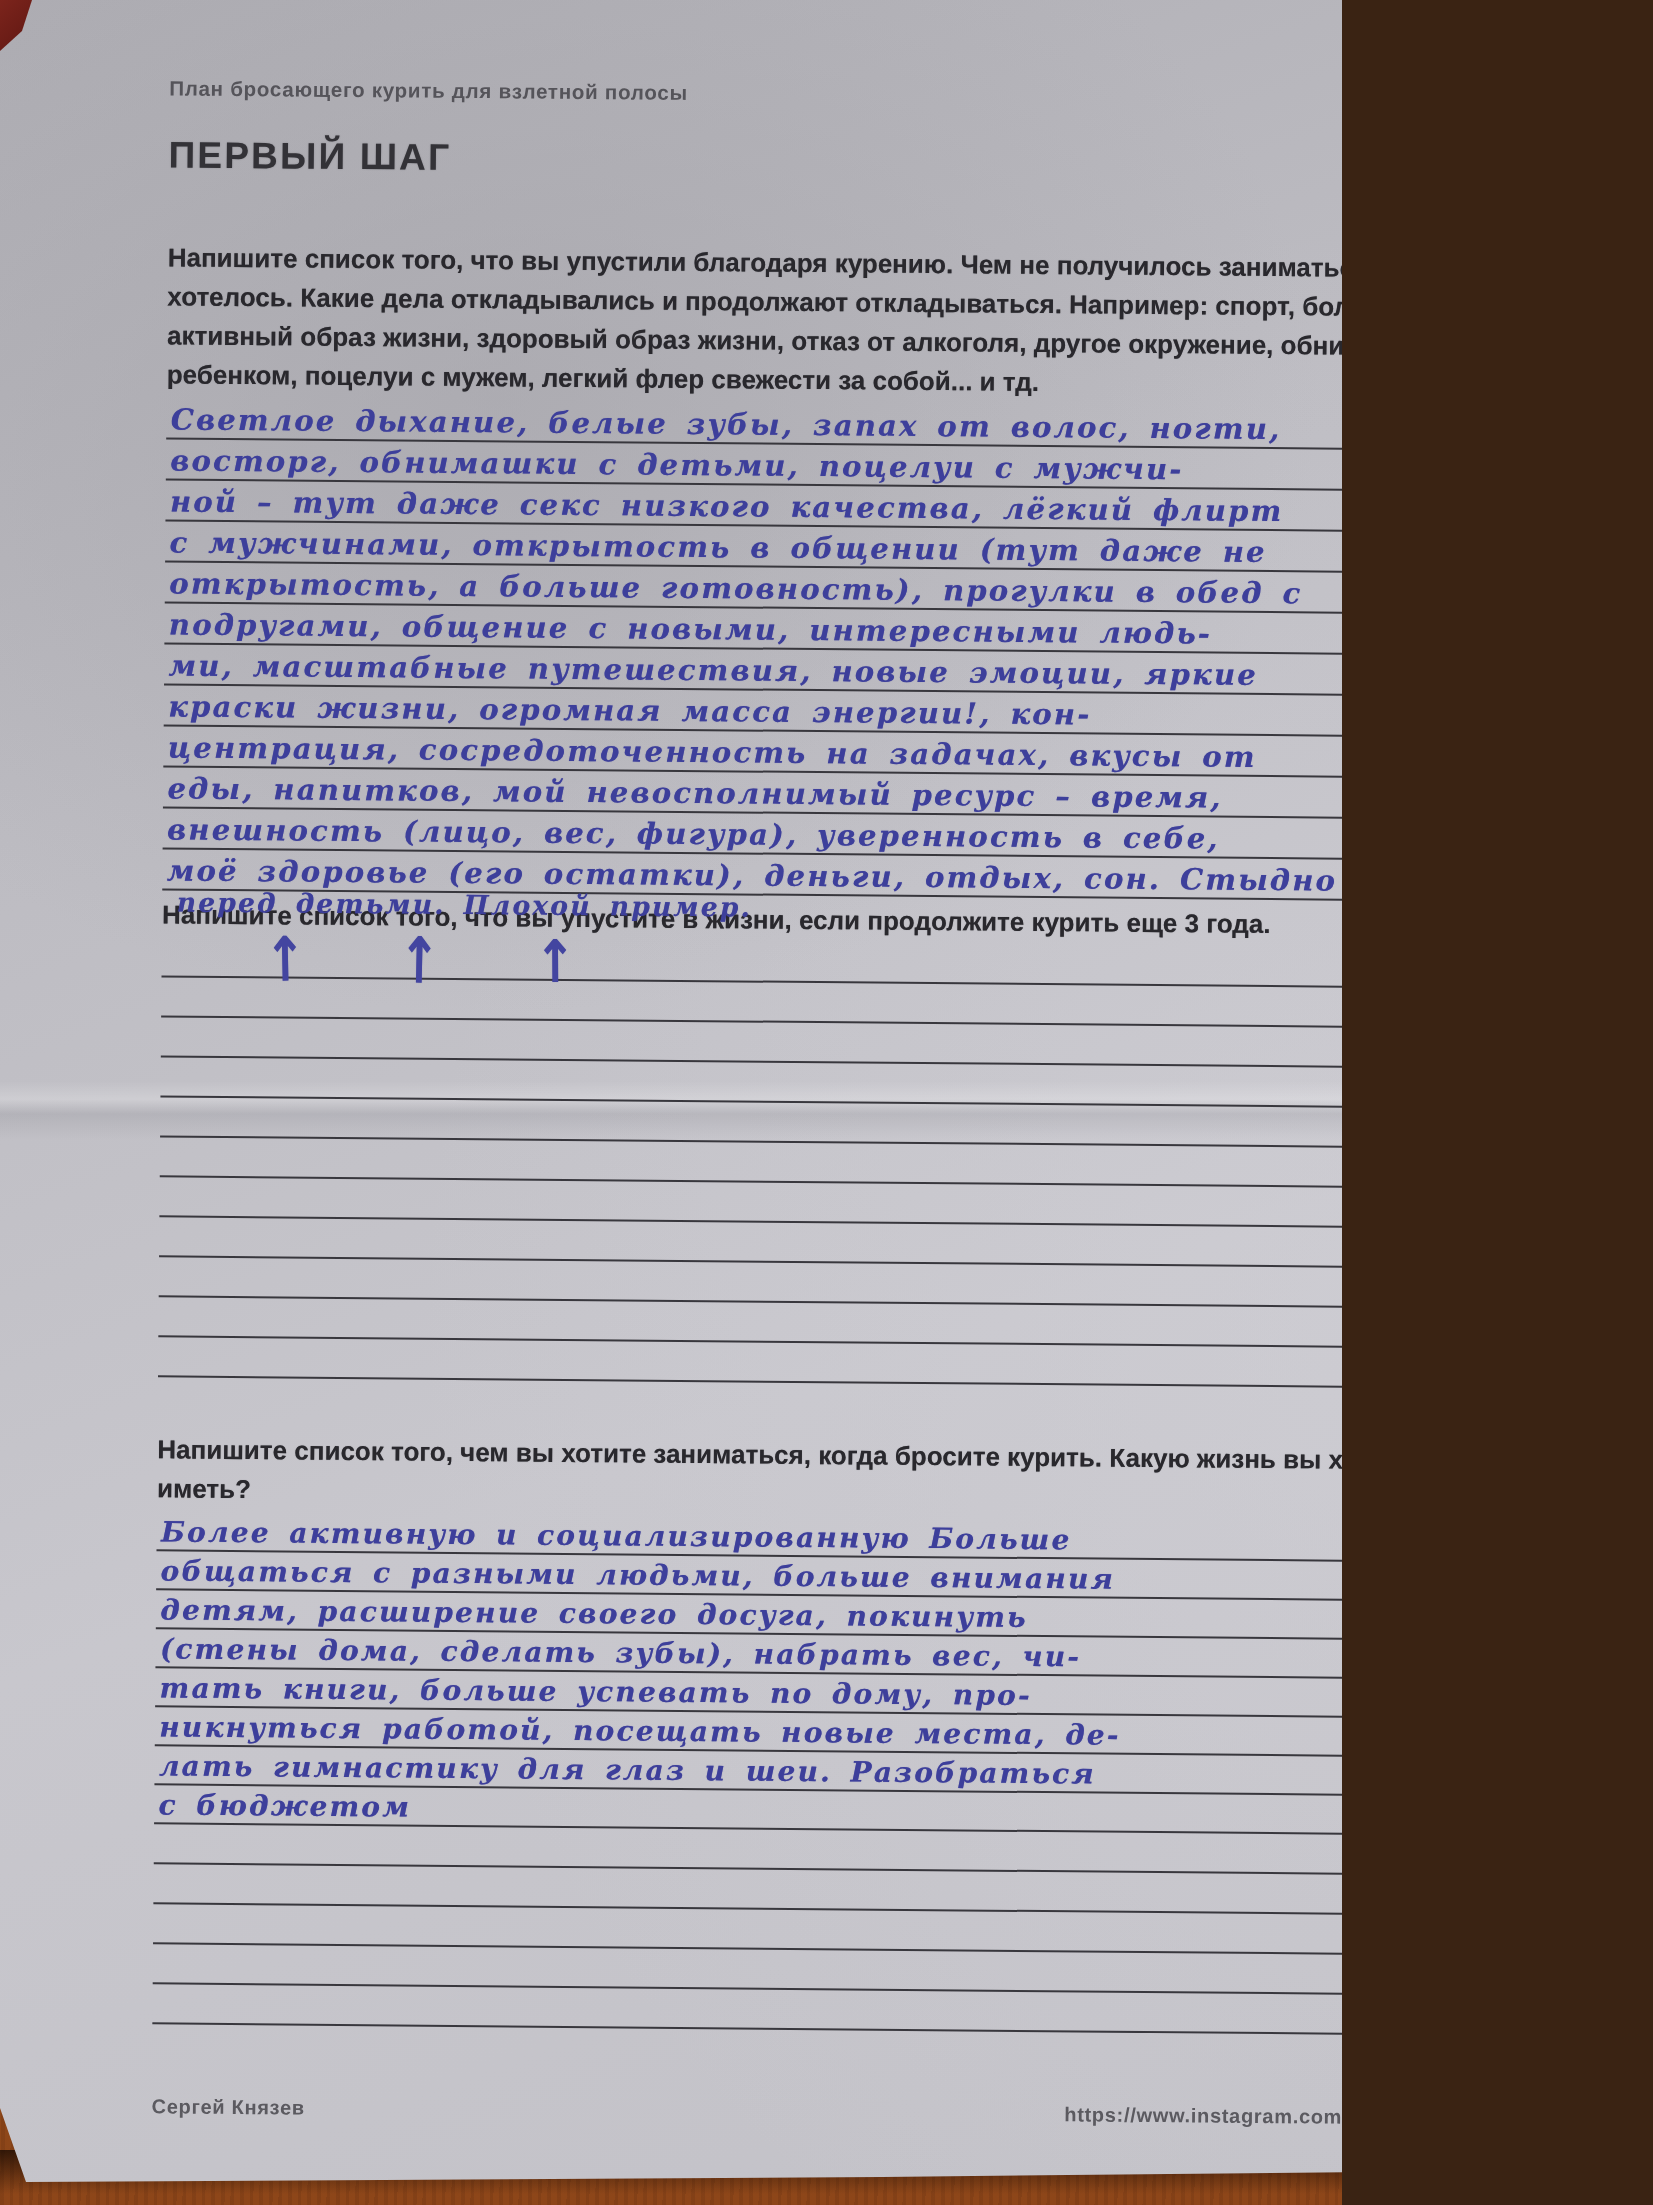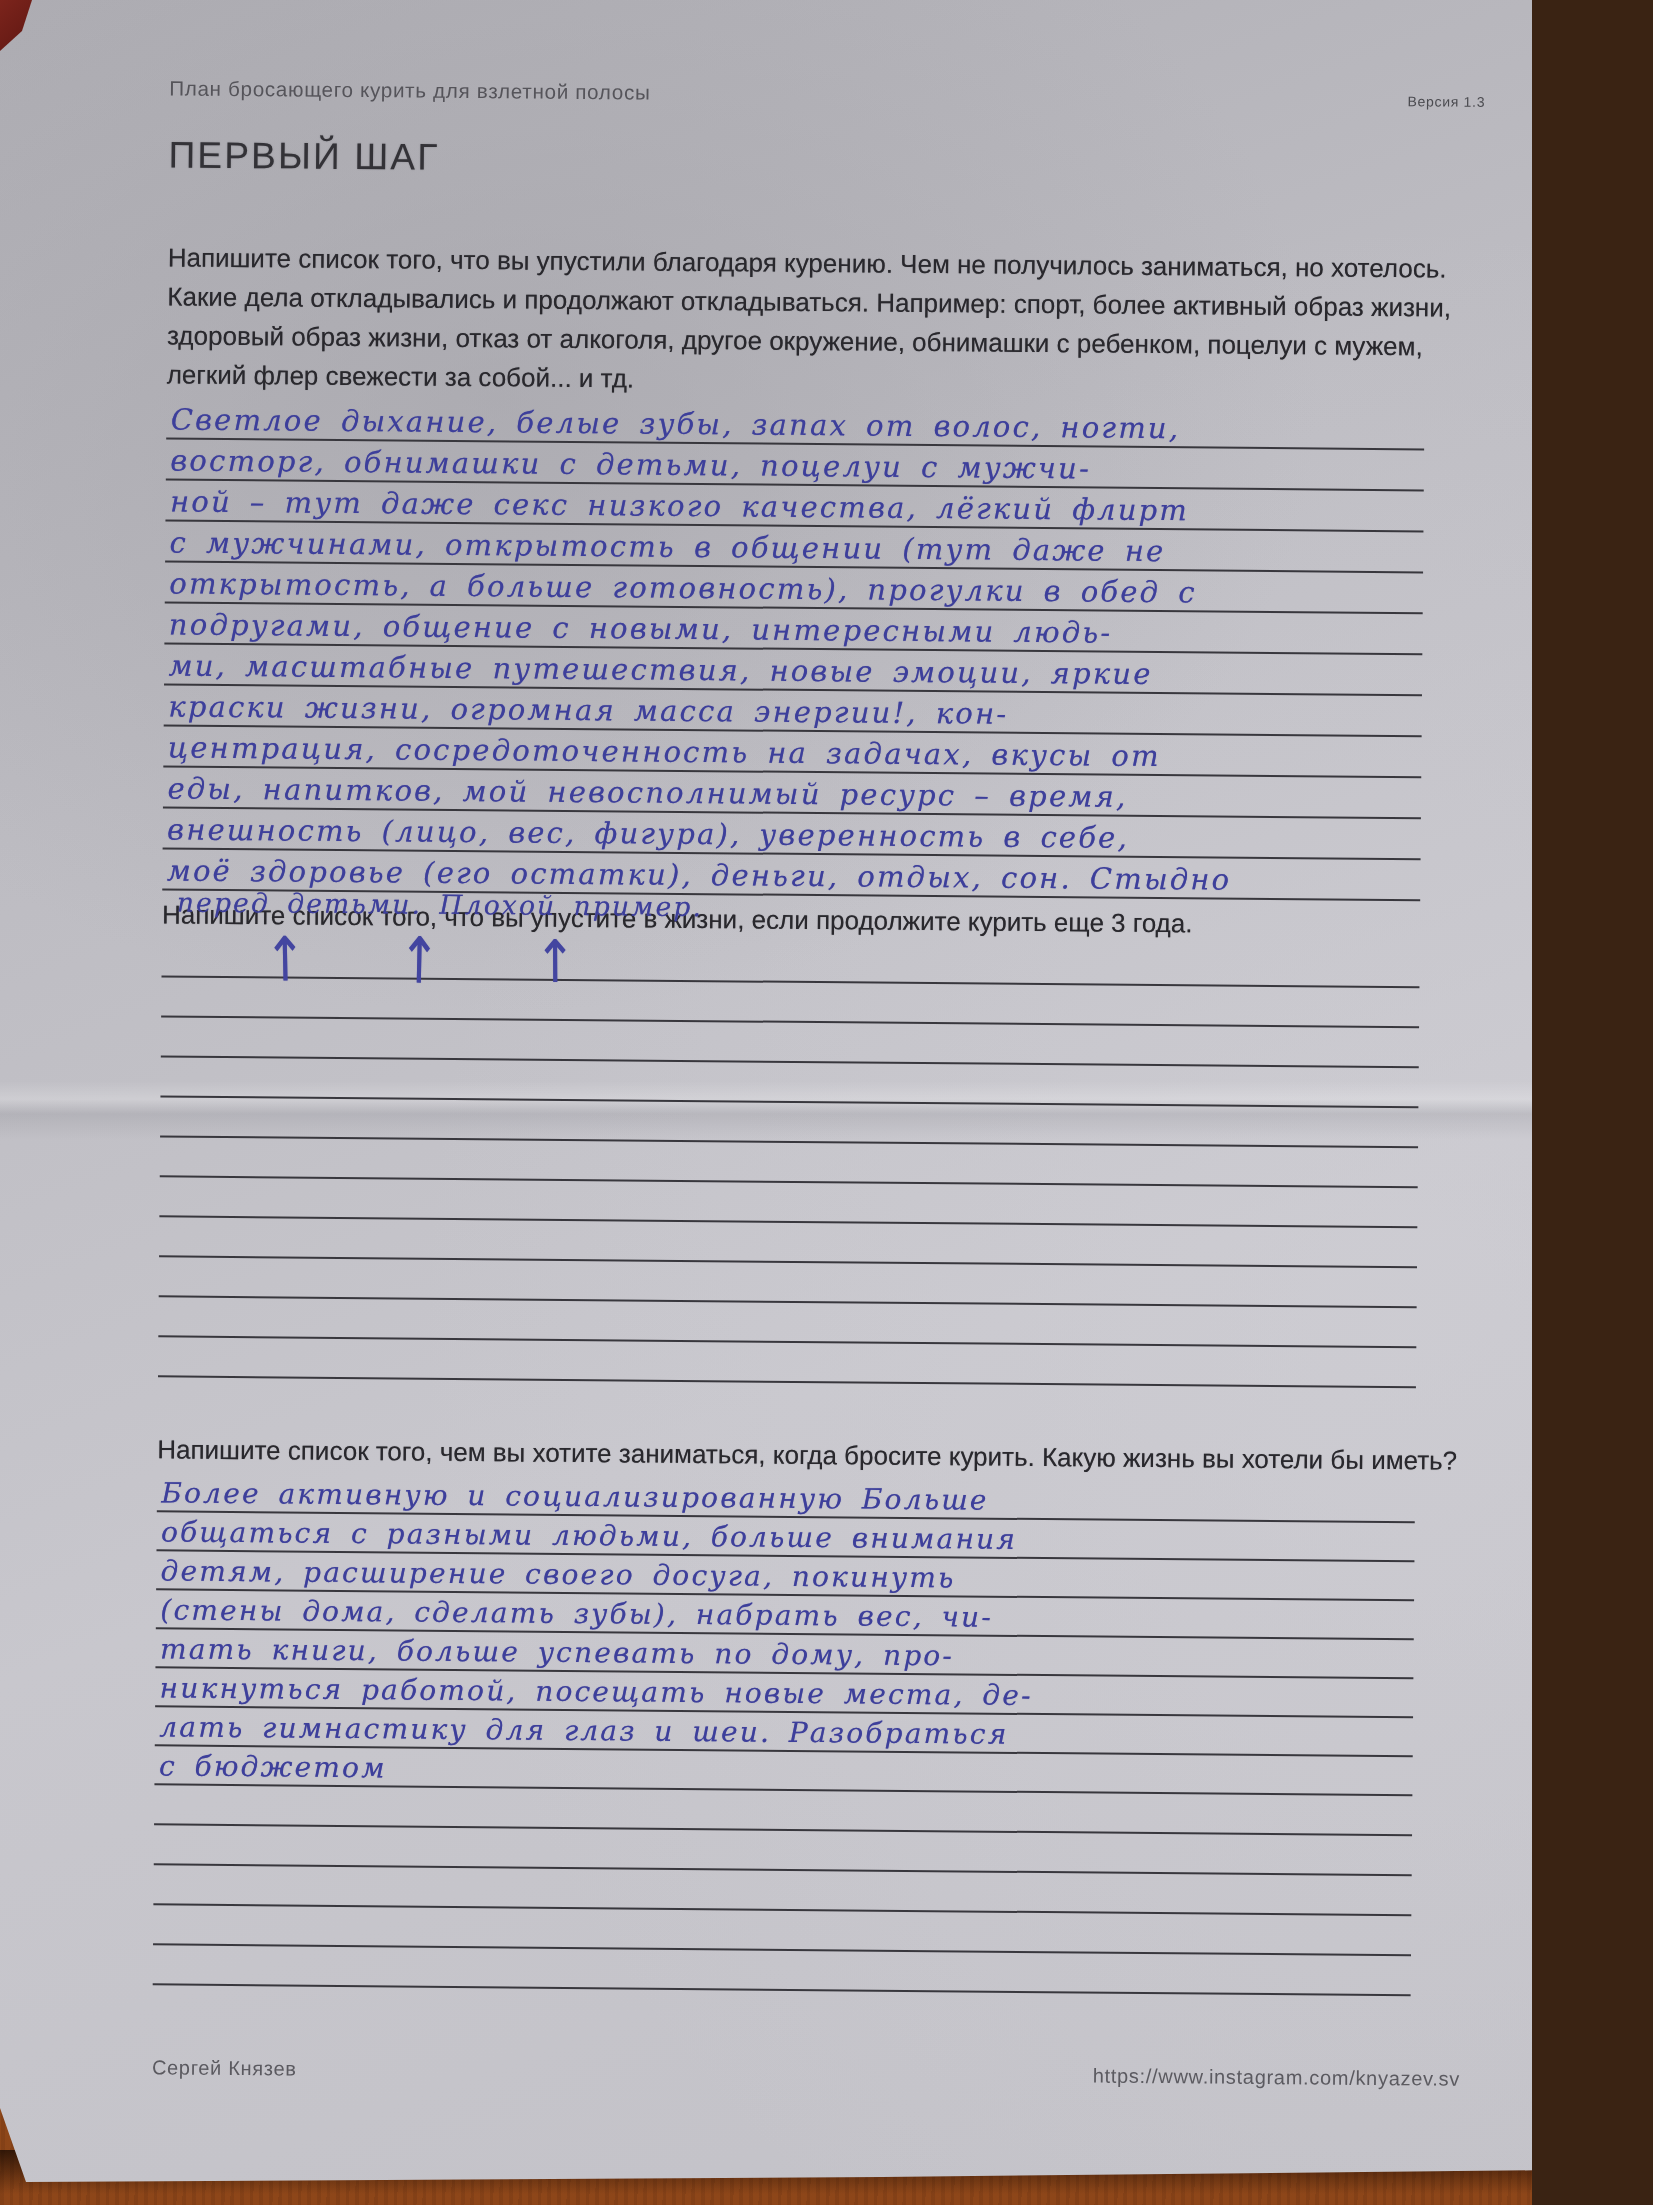--- a/index.html
+++ b/index.html
@@ -1,20 +1,21 @@
 <!DOCTYPE html>
 <html style="font-size:11.8px"><head>
 <meta charset="utf-8">
 <style>
   html,body{margin:0;padding:0;background:#3a2313;}
-  .photo{position:relative;width:1532px;height:2205px;overflow:hidden;
+  .photo{position:relative;width:1342px;height:2205px;overflow:hidden;
     font-family:"Liberation Sans",sans-serif;
     background:
       repeating-linear-gradient(91deg, rgba(60,22,6,.12) 0 3.7px, rgba(0,0,0,0) 3.7px 9.6px),
       linear-gradient(180deg,#99501e 0%, #a0551f 40%, #8d4619 100%);
+    font-weight: bold;
   }
   .paper-shadow{position:absolute;left:0;top:2150px;width:1654px;height:44px;
     background:linear-gradient(180deg, rgba(20,8,2,.75), rgba(20,8,2,0));z-index:1;}
   .paper{position:absolute;left:0;top:0;width:1654px;height:2205px;z-index:2;
     clip-path:polygon(0 0,1626px 0,1614px 331px,1594px 1029px,1573px 1691px,1561px 2170px,882px 2177px,26px 2182px,0 2108px);
     background:
       linear-gradient(180deg, rgba(0,0,0,0) 1081px, rgba(255,255,255,.22) 1099px, rgba(110,110,118,.16) 1114px, rgba(0,0,0,0) 1139px),
       radial-gradient(1176px 882px at 30% 18%, rgba(163,162,168,.55), rgba(0,0,0,0) 70%),
       radial-gradient(1323px 1470px at 85% 60%, rgba(210,209,215,.5), rgba(0,0,0,0) 75%),
       linear-gradient(160deg,#aeadb3 0%, #bdbcc2 30%, #c8c7cd 60%, #c2c1c7 100%);

